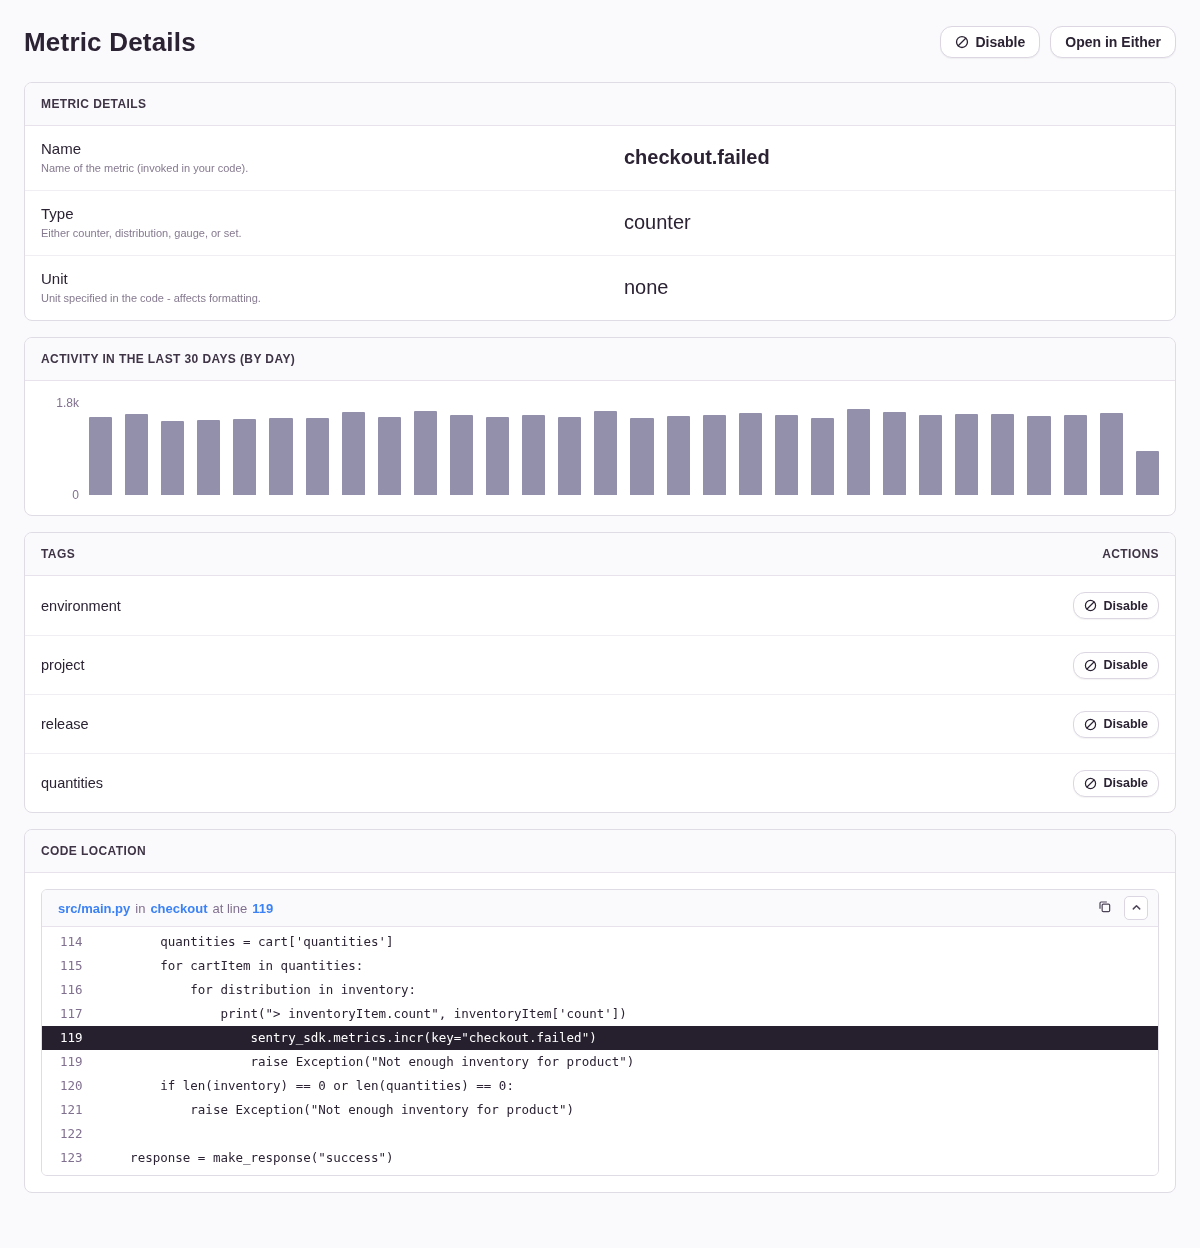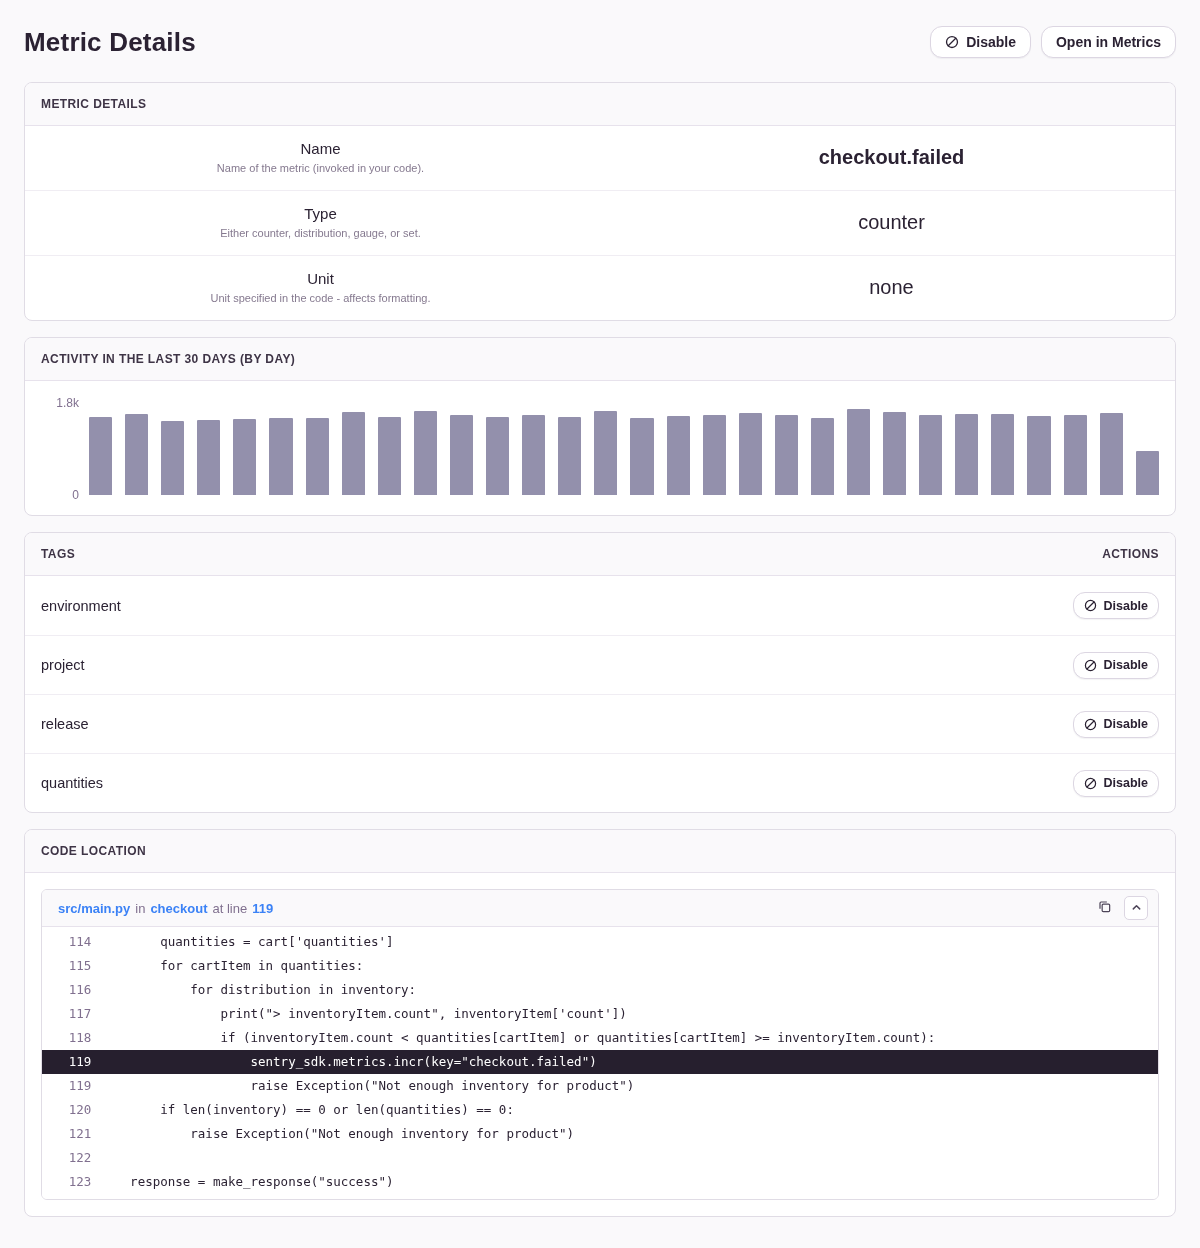--- a/index.html
+++ b/index.html
@@ -33,21 +33,21 @@
   .panel-header {
     background:#faf9fb; border-bottom:1px solid #e7e2ec;
     padding:14px 16px; font-size:12px; font-weight:700; letter-spacing:.4px;
     color:#3e3446; text-transform:uppercase;
     display:flex; justify-content:space-between; align-items:center;
   }
 
   
   .detail-row {
     display:grid; grid-template-columns:1fr 1fr;
-    padding:14px 16px 16px; border-top:1px solid #f0edf3;text-align:center;
+    padding:14px 16px 16px; border-top:1px solid #f0edf3;
   }
   .detail-row:first-child { border-top:none; }
   .detail-label { font-size:15px; color:#2b2233; margin-bottom:5px; }
   .detail-desc { font-size:11px; color:#85798f; }
   .detail-value { font-size:20px; color:#2b2233; align-self:center; padding-left:3px;margin-left:21px; }
   .detail-value.bold { font-weight:700; }
 
   
   .chart-body { padding:22px 16px 20px; }
   .chart-wrap { display:flex; }
@@ -78,21 +78,21 @@
   .code-file, .code-func, .code-lineno { color:#3b82f6; font-weight:700; }
   .code-dim { color:#80708f; font-weight:400; }
   .icon-btn {
     display:inline-flex; align-items:center; justify-content:center;
     background:transparent; border:none; color:#4d4458; cursor:pointer; padding:4px;
   }
   .icon-btn.bordered { background:#fff; border:1px solid #dcd6e2; border-radius:5px; width:24px; height:24px; margin-left:8px; }
   .code-lines { padding:3px 0 5px; background:#fff; }
   .code-line {
     display:flex; line-height:24px; font-family:"DejaVu Sans Mono","Liberation Mono",monospace;
-    font-size:12.5px; color:#2b2233; white-space:pre;text-align:center;
+    font-size:12.5px; color:#2b2233; white-space:pre;
   }
   .line-number { width:58px; flex:0 0 58px; padding-left:18px; color:#80708f; }
   .code-line.highlighted { background:#261f2e; color:#fff; }
   .code-line.highlighted .line-number { color:#fff; }
 </style>
 </head>
 <body>
 
 <div class="page">
 
@@ -102,21 +102,21 @@
       <button class="btn btn-md">
         <span class="ban-icon">
           <svg width="14" height="14" viewBox="0 0 16 16" fill="none" stroke="currentColor" stroke-width="1.5" stroke-linecap="round">
               <circle cx="8" cy="8" r="6.25"></circle>
               <line x1="3.7" y1="12.3" x2="12.3" y2="3.7"></line>
             </svg>
         </span>
         <span>Disable</span>
       </button>
       <button class="btn btn-md">
-        <span>Open in Metrics</span>
+        <span>Open in Either</span>
       </button>
     </div>
   </div>
 
   <section class="panel">
     <div class="panel-header">
       <span>METRIC DETAILS</span>
     </div>
     <div id="detail-rows">
         <div class="detail-row">
@@ -274,21 +274,20 @@
                   <path d="M2.5 7.5 L6 4 L9.5 7.5"></path>
                 </svg>
             </span>
           </button>
         </div>
         <div class="code-lines" id="code-lines">
             <div class="code-line"><span class="line-number">114</span><span class="line-code">        quantities = cart['quantities']</span></div>
             <div class="code-line"><span class="line-number">115</span><span class="line-code">        for cartItem in quantities:</span></div>
             <div class="code-line"><span class="line-number">116</span><span class="line-code">            for distribution in inventory:</span></div>
             <div class="code-line"><span class="line-number">117</span><span class="line-code">                print("&gt; inventoryItem.count", inventoryItem['count'])</span></div>
-            <div class="code-line"><span class="line-number">118</span><span class="line-code">                if (inventoryItem.count &lt; quantities[cartItem] or quantities[cartItem] &gt;= inventoryItem.count):</span></div>
             <div class="code-line highlighted"><span class="line-number">119</span><span class="line-code">                    sentry_sdk.metrics.incr(key="checkout.failed")</span></div>
             <div class="code-line"><span class="line-number">119</span><span class="line-code">                    raise Exception("Not enough inventory for product")</span></div>
             <div class="code-line"><span class="line-number">120</span><span class="line-code">        if len(inventory) == 0 or len(quantities) == 0:</span></div>
             <div class="code-line"><span class="line-number">121</span><span class="line-code">            raise Exception("Not enough inventory for product")</span></div>
             <div class="code-line"><span class="line-number">122</span><span class="line-code"></span></div>
             <div class="code-line"><span class="line-number">123</span><span class="line-code">    response = make_response("success")</span></div>
           </div>
       </div>
     </div>
   </section>

